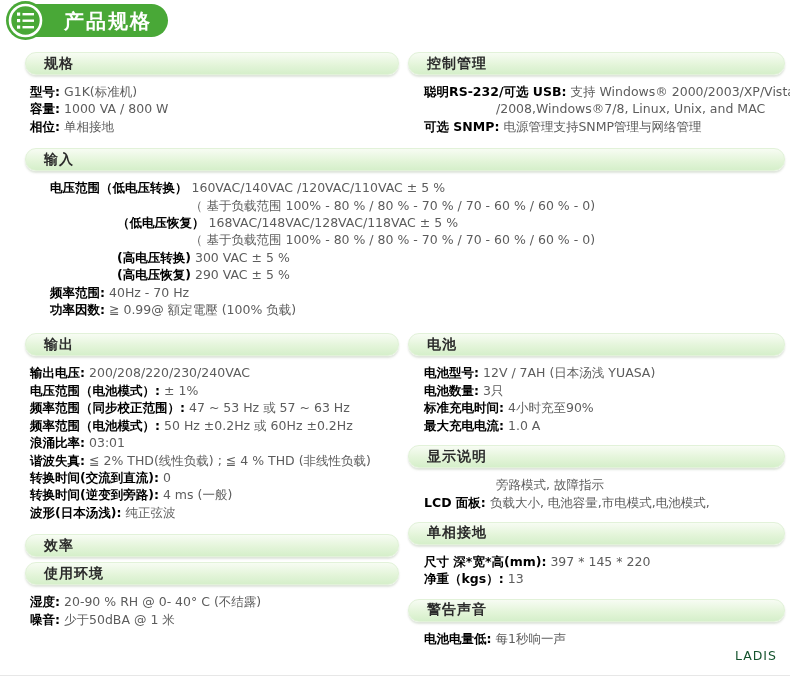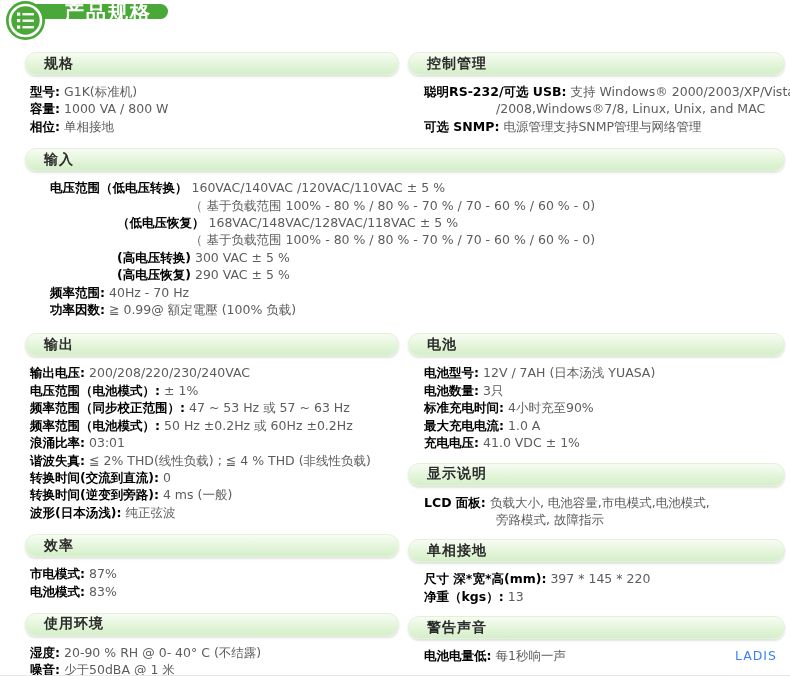--- a/index.html
+++ b/index.html
@@ -7,21 +7,21 @@
     width:790px;height:676px;
     background:#ffffff;
     font-family:"DejaVu Sans","Liberation Sans",sans-serif;
     position:relative;overflow:hidden;
     border-bottom:1px solid #e7e7e7;
     box-sizing:border-box;
   }
   
   .badge-row{position:relative;height:44px;}
   .badge-pill{
-    position:absolute;left:13px;top:4px;height:15px;width:155px;
+    position:absolute;left:13px;top:4px;height:33px;width:155px;
     background:#49a837;border-radius:17px;
     display:flex;align-items:center;justify-content:flex-end;
     padding-right:16px;box-sizing:border-box;
   }
   .badge-title{color:#ffffff;font-weight:bold;font-size:20px;letter-spacing:2px;line-height:1;}
   .badge-circle{
     position:absolute;left:6px;top:1px;width:39px;height:39px;border-radius:50%;
     background:#49a837;display:flex;align-items:center;justify-content:center;
   }
   
@@ -47,21 +47,21 @@
   .row-label{font-weight:bold;color:#000000;}
   .row-value{color:#5c5c5c;padding-left:4px;}
   .row-label:empty + .row-value{padding-left:0;}
   
   .ind-sub{padding-left:67px;}
   .ind-load{padding-left:140px;}
   .ind-cont{padding-left:72px;}
   
   .brand{
     position:absolute;right:13px;bottom:12px;
-    color:#3b82f6;font-size:12.5px;letter-spacing:1px;
+    color:#14532d;font-size:12.5px;letter-spacing:1px;
   }
 </style>
 </head>
 <body>
 
 <div class="badge-row">
   <div class="badge-pill">
     <span class="badge-title">产品规格</span>
   </div>
   <div class="badge-circle">
@@ -183,28 +183,20 @@
   </div>
             <div class="spec-row">
     <span class="row-label">波形(日本汤浅):</span><span class="row-value">纯正弦波</span>
   </div>
           </div>
       </section>
       <section>
         <div class="sec-header">
           <span class="sec-title">效率</span>
         </div>
-        <div class="sec-body">
-            <div class="spec-row">
-    <span class="row-label">市电模式:</span><span class="row-value">87%</span>
-  </div>
-            <div class="spec-row">
-    <span class="row-label">电池模式:</span><span class="row-value">83%</span>
-  </div>
-          </div>
       </section>
       <section>
         <div class="sec-header">
           <span class="sec-title">使用环境</span>
         </div>
         <div class="sec-body">
             <div class="spec-row">
     <span class="row-label">湿度:</span><span class="row-value">20-90 % RH @ 0- 40° C (不结露)</span>
   </div>
             <div class="spec-row">
@@ -224,36 +216,33 @@
   </div>
             <div class="spec-row">
     <span class="row-label">电池数量:</span><span class="row-value">3只</span>
   </div>
             <div class="spec-row">
     <span class="row-label">标准充电时间:</span><span class="row-value">4小时充至90%</span>
   </div>
             <div class="spec-row">
     <span class="row-label">最大充电电流:</span><span class="row-value">1.0 A</span>
   </div>
-            <div class="spec-row">
-    <span class="row-label">充电电压:</span><span class="row-value">41.0 VDC ± 1%</span>
-  </div>
           </div>
       </section>
       <section>
         <div class="sec-header">
           <span class="sec-title">显示说明</span>
         </div>
         <div class="sec-body">
-            <div class="spec-row">
-    <span class="row-label">LCD 面板:</span><span class="row-value">负载大小, 电池容量,市电模式,电池模式,</span>
-  </div>
             <div class="spec-row ind-cont">
     <span class="row-label"></span><span class="row-value">旁路模式, 故障指示</span>
   </div>
+            <div class="spec-row">
+    <span class="row-label">LCD 面板:</span><span class="row-value">负载大小, 电池容量,市电模式,电池模式,</span>
+  </div>
           </div>
       </section>
       <section>
         <div class="sec-header">
           <span class="sec-title">单相接地</span>
         </div>
         <div class="sec-body">
             <div class="spec-row">
     <span class="row-label">尺寸 深*宽*高(mm):</span><span class="row-value">397 * 145 * 220</span>
   </div>

